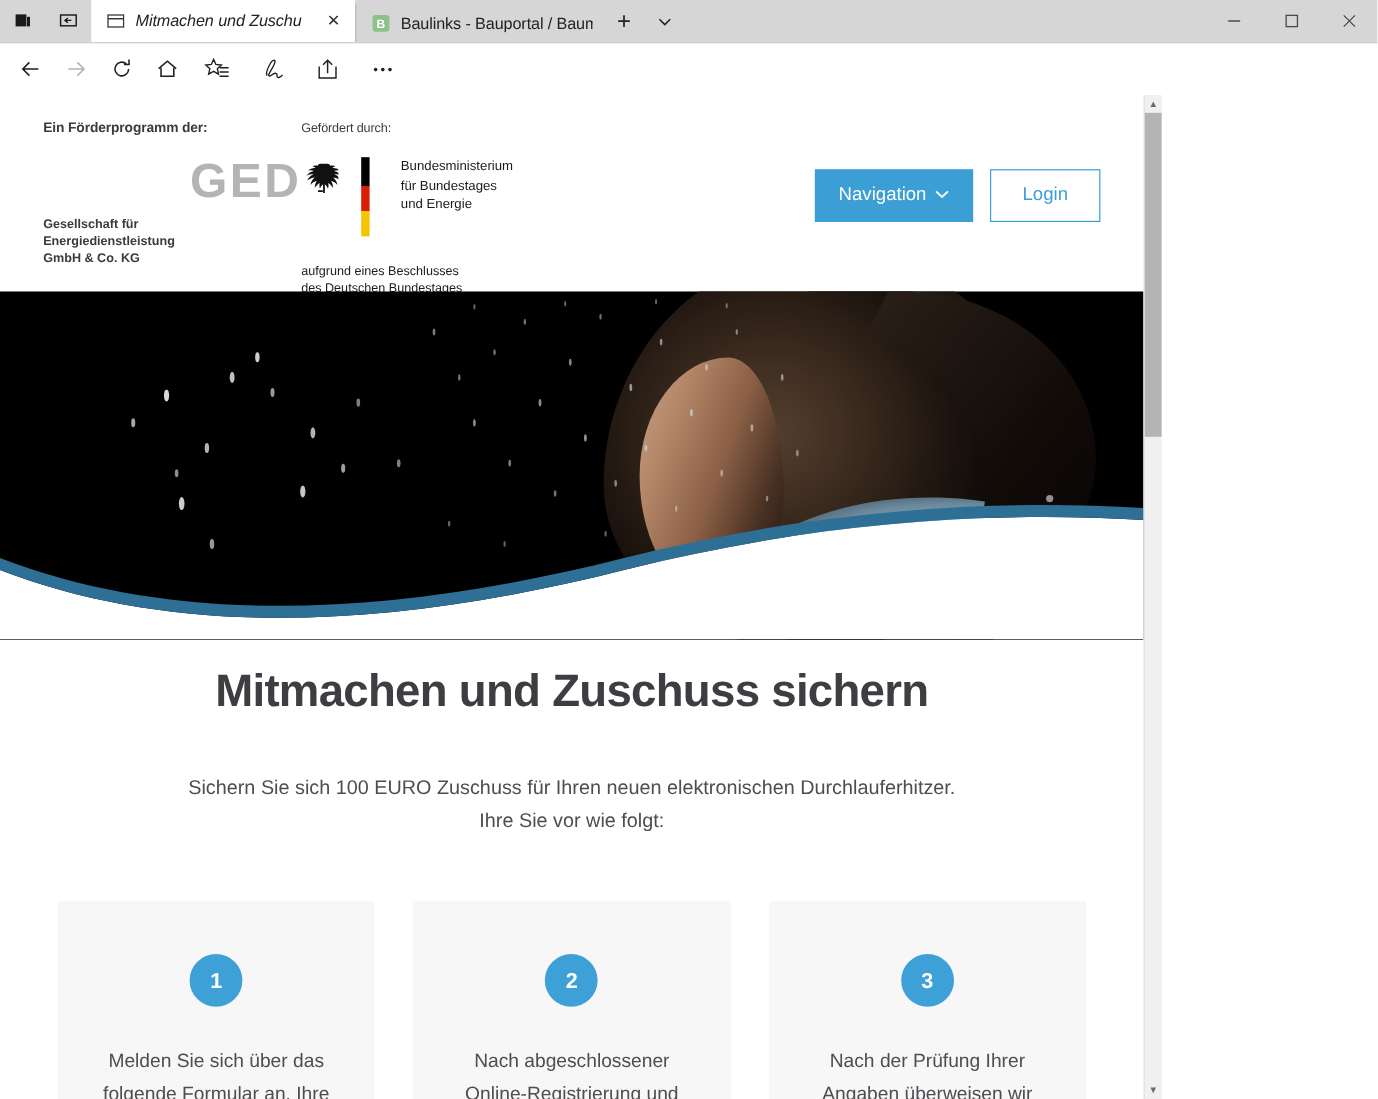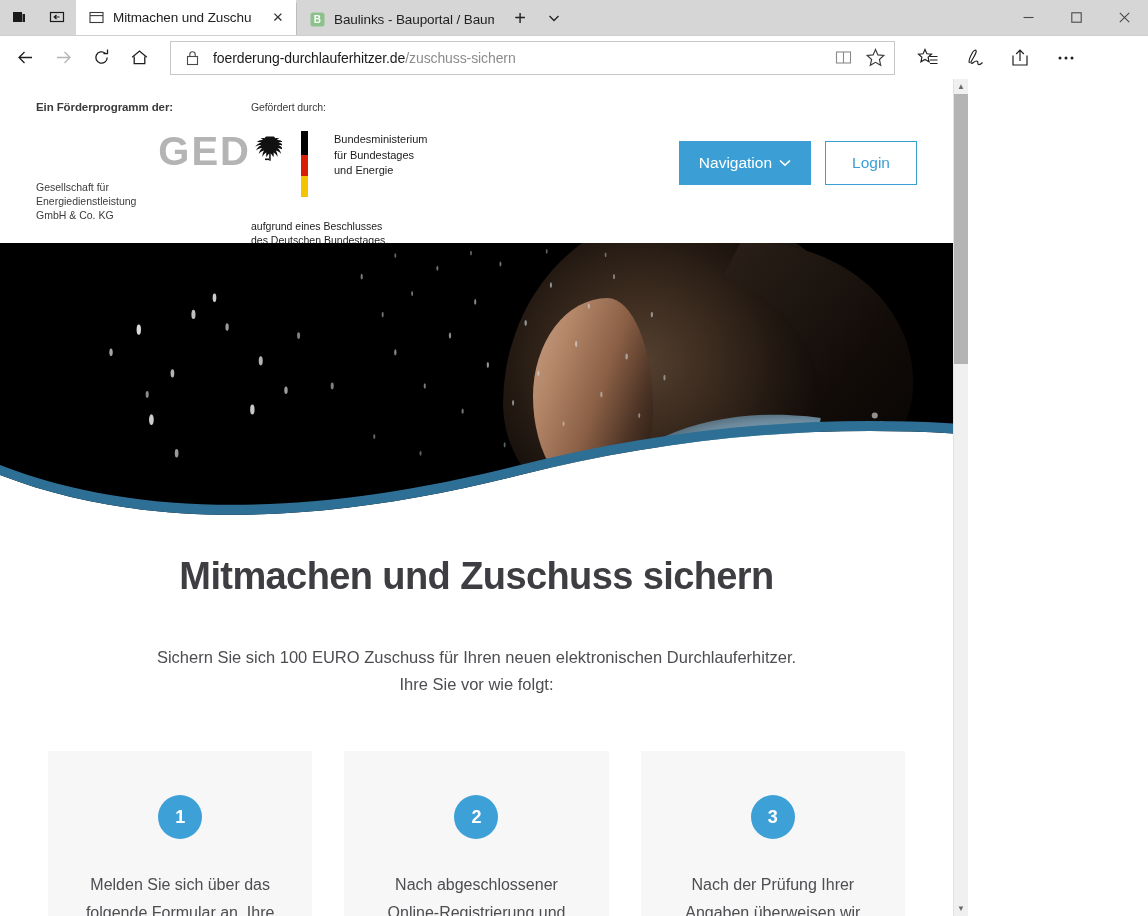--- a/index.html
+++ b/index.html
@@ -27,21 +27,21 @@
     padding: 0 9px 0 12px; font-size: 13.5px; color: #222;
     max-width: 220px; position: relative;
   }
   .tab.active { background: #ffffff; height: 36px; }
   .tab.inactive { background: #d6d6d6; border-left: 1px solid #bcbcbc; }
   .tab .favicon { width: 16px; height: 16px; flex: none; display:flex; align-items:center; justify-content:center; }
   .tab .label {
     white-space: nowrap; overflow: hidden; text-overflow: clip;
     flex: 1 1 auto; letter-spacing: -0.1px;
   }
-  .tab.active .label { width: 148px; }
+  .tab.active .label { width: 148px; font-style: italic; }
   .tab.inactive .label { width: 160px; }
   .tabclose { width: 18px; height: 18px; display:flex; align-items:center; justify-content:center; color:#333; flex:none;}
   .newtab { width: 34px; height: 34px; display:flex;align-items:center;justify-content:center; color:#222; font-size: 20px; }
   .tabmenu { width: 34px; height: 34px; display:flex;align-items:center;justify-content:center; color:#222; }
   .winctrls { margin-left:auto; display:flex; height:36px; }
   .winbtn { width: 48px; height: 36px; display:flex; align-items:center; justify-content:center; color:#4a4a4a; }
 
   .navbar {
     height: 45px; background: #ffffff; display: flex; align-items: center;
     padding: 0 10px 0 6px; gap: 0;
@@ -74,21 +74,21 @@
   .siteheader {
     height: 164px; background:#fff; position: relative; padding: 18px 36px 0 36px;
     display:flex; align-items:flex-start;
   }
   .brandcol { width: 215px; padding-top: 4px; }
   .brandlabel { font-size: 11.5px; font-weight: bold; color:#3b3b3b; letter-spacing:-0.1px; }
   .gedlogo {
     font-size: 40px; font-weight: bold; color:#b4b4b4; letter-spacing: 2px;
     margin: 18px 0 10px 0; line-height: 1; font-family:"Liberation Sans", sans-serif;text-align:right;
   }
-  .gedsub { font-size: 10.5px; font-weight: normal; color:#3b3b3b; line-height: 1.32; }
+  .gedsub { font-size: 10.5px; font-weight: bold; color:#3b3b3b; line-height: 1.32; }
 
   .fundcol { width: 200px; padding-top: 4px; }
   .fundlabel { font-size: 10.5px; color:#3b3b3b; letter-spacing:-0.1px; }
   .bmwi { display:flex; gap:16px; margin-top: 18px; align-items:flex-start; }
   .eagle { width: 32px; height: 36px; flex:none; display:flex; align-items:flex-start; justify-content:center; padding-top:2px;}
   .flagbar { width: 7px; height: 66px; flex:none; margin: 0 10px 0 2px;
              background: linear-gradient(to bottom, #000 0%, #000 36%, #d81e05 36%, #d81e05 68%, #f5c400 68%, #f5c400 100%); }
   .bmwitext { font-size: 11px; color:#1b1b1b; line-height:1.42; padding-top:1px; }
   .fundfoot { font-size: 10.5px; color:#1b1b1b; line-height:1.34; margin-top: 22px; }
 
@@ -225,40 +225,20 @@
         <path d="M16.5 2.6 L16.5 6.7 L12.4 6.7" fill="none" stroke="#1f1f1f" stroke-width="1.3"></path>
       </svg>
     </div>
     <div class="navbtn">
       <svg width="21" height="21" viewBox="0 0 21 21">
         <path d="M3.2 10.2 L10.5 4 L17.8 10.2" fill="none" stroke="#1f1f1f" stroke-width="1.3"></path>
         <path d="M5.2 9.4 V16.6 H15.8 V9.4" fill="none" stroke="#1f1f1f" stroke-width="1.3"></path>
       </svg>
     </div>
 
-    <div class="urlbar">
-      <span class="urlicon">
-        <svg width="15" height="16" viewBox="0 0 15 16">
-            <rect x="2.5" y="6.5" width="10" height="8" fill="none" stroke="#4a4a4a" stroke-width="1.1"></rect>
-            <path d="M4.8 6.5 V4.4 a2.7 2.7 0 0 1 5.4 0 V6.5" fill="none" stroke="#4a4a4a" stroke-width="1.1"></path>
-          </svg>
-      </span>
-      <span class="urltext"><span>foerderung-durchlauferhitzer.de</span><span class="path">/zuschuss-sichern</span></span>
-      <span class="urlicon">
-        <svg width="19" height="19" viewBox="0 0 19 19">
-            <rect x="2.5" y="4" width="14" height="11" fill="none" stroke="#8a8a8a" stroke-width="1.1"></rect>
-            <path d="M9.5 4 V15" stroke="#8a8a8a" stroke-width="1.1"></path>
-          </svg>
-      </span>
-      <span class="urlicon">
-        <svg width="21" height="21" viewBox="0 0 21 21">
-            <path d="M10.5 2.5 L12.9 7.9 L18.8 8.5 L14.4 12.5 L15.7 18.3 L10.5 15.3 L5.3 18.3 L6.6 12.5 L2.2 8.5 L8.1 7.9 Z" fill="none" stroke="#3a3a3a" stroke-width="1.15"></path>
-          </svg>
-      </span>
-    </div>
 
     <div class="toolicon">
       <svg width="22" height="22" viewBox="0 0 22 22">
         <path d="M8 2.5 L9.9 6.7 L14.5 7.2 L11.1 10.3 L12.1 14.8 L8 12.5 L3.9 14.8 L4.9 10.3 L1.5 7.2 L6.1 6.7 Z" fill="none" stroke="#1f1f1f" stroke-width="1.15"></path>
         <path d="M13 9.5 H20.5 M13 13 H20.5 M13 16.5 H20.5" stroke="#1f1f1f" stroke-width="1.15"></path>
       </svg>
     </div>
     <div class="toolicon">
       <svg width="22" height="22" viewBox="0 0 22 22">
         <path d="M6.5 16 C5 14 7.5 9 9.5 5.5 C11 3 13 2.5 13.2 4 C13.5 6.5 9 12.5 8 15 C7.5 16.5 9 16.8 10.5 15.5 C12 14.2 13.5 13.5 14.5 14.5 C15.5 15.5 14 17 15.5 17.5 C16.8 17.9 18.5 16.5 19.5 15.5" fill="none" stroke="#1f1f1f" stroke-width="1.15"></path>

